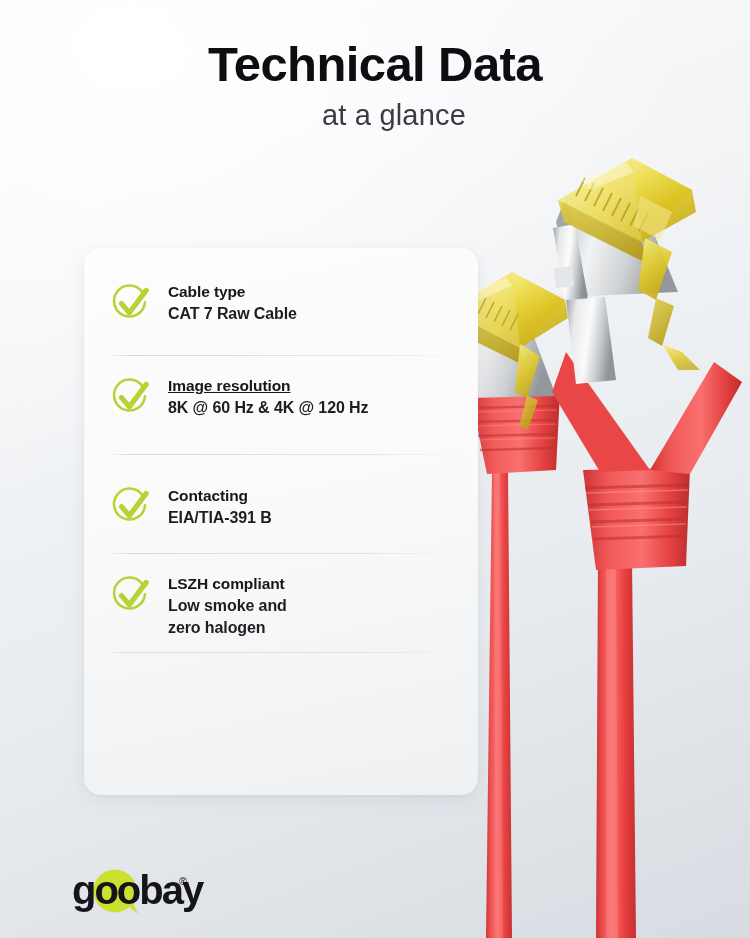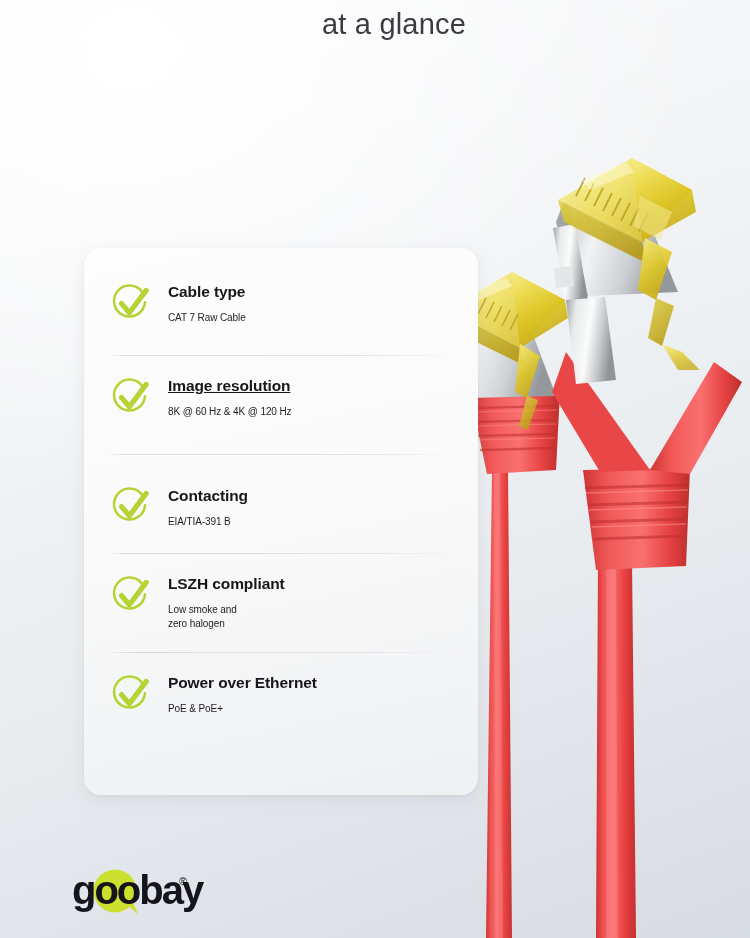--- a/index.html
+++ b/index.html
@@ -74,26 +74,26 @@
 
   .texts { padding-top:3px; }
   .lbl {
     font-size:15.5px;
     font-weight:bold;
     color:#16161b;
     letter-spacing:-0.1px;
     line-height:1.32;
   }
   .val {
-    font-size:10px;
-    font-weight:400;
+    font-size:16px;
+    font-weight:700;
     color:#1d1d22;
     letter-spacing:-0.1px;
     line-height:1.34;
-    margin-top:9px;
+    margin-top:1px;
   }
 
   
   .logo { position:absolute; left:52px; top:868px; width:220px; height:48px; }
   .logo svg { display:block; }
 
   
   .cables { position:absolute; left:0; top:0; width:750px; height:938px; }
   .cables svg { display:block; }
 </style>
@@ -242,20 +242,21 @@
         <path d="M645 238 L672 252 L656 300 L638 290 Z" fill="url(#gold)" opacity="0.92"></path>
         <path d="M656 298 L674 306 L662 346 L648 338 Z" fill="url(#goldDark)" opacity="0.88"></path>
         <path d="M662 344 L682 352 L700 370 L678 370 Z" fill="url(#gold)" opacity="0.8"></path>
 
         <path d="M582 180 L626 162 L634 172 L590 190 Z" fill="#fdfad0" opacity="0.55"></path>
       </g>
     </svg>
   </div>
 
   <div class="head">
+    <div class="title">Technical Data</div>
     <div class="subtitle">at a glance</div>
   </div>
 
   <div class="card">
     <div class="rows">
 
       <div class="row r1">
         <span class="tick">
           <svg viewBox="0 0 46 46" xmlns="http://www.w3.org/2000/svg">
             <path d="M34.5 12.5 A15.5 15.5 0 1 0 37 22.2" fill="none" stroke="#b5d334" stroke-width="2.5" stroke-linecap="round"></path>
@@ -305,32 +306,20 @@
           </svg>
         </span>
         <span class="texts" style="display: block;">
           <span class="lbl" style="display: block;">LSZH compliant</span>
           <span class="val" style="display: block; white-space: pre-line;">Low smoke and
 zero halogen</span>
         </span>
       </div>
       <div class="sep"></div>
 
-      <div class="row r5">
-        <span class="tick">
-          <svg viewBox="0 0 46 46" xmlns="http://www.w3.org/2000/svg">
-            <path d="M34.5 12.5 A15.5 15.5 0 1 0 37 22.2" fill="none" stroke="#b5d334" stroke-width="2.5" stroke-linecap="round"></path>
-            <path d="M13.5 23.6 L21.4 32.8 L38.2 10.4" fill="none" stroke="#b5d334" stroke-width="5.2" stroke-linecap="round" stroke-linejoin="round"></path>
-          </svg>
-        </span>
-        <span class="texts" style="display: block;">
-          <span class="lbl" style="display: block;">Power over Ethernet</span>
-          <span class="val" style="display: block; white-space: pre-line;">PoE &amp; PoE+</span>
-        </span>
-      </div>
 
     </div>
   </div>
 
   <div class="logo">
     <svg width="220" height="48" viewBox="0 0 220 48" xmlns="http://www.w3.org/2000/svg">
 
       <g>
         <circle cx="63" cy="23" r="21.5" fill="#cbe02f"></circle>
         <path d="M74 36 L86 46 L79 30 Z" fill="#cbe02f"></path>

